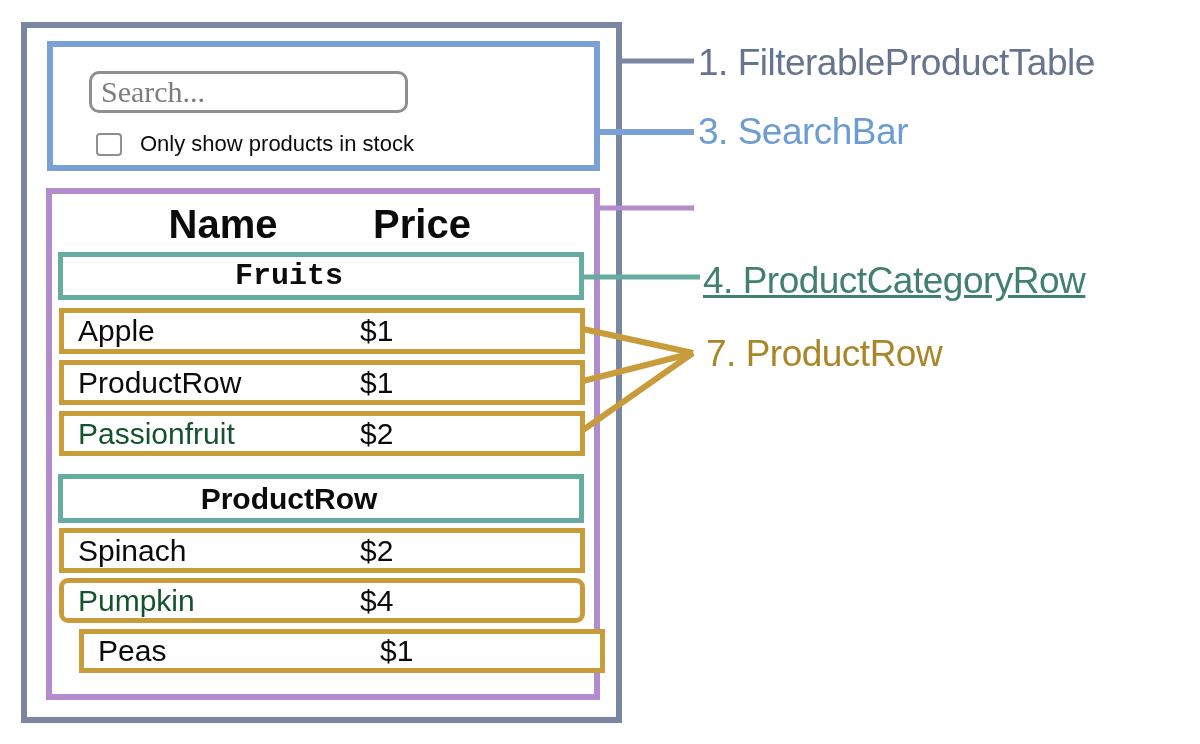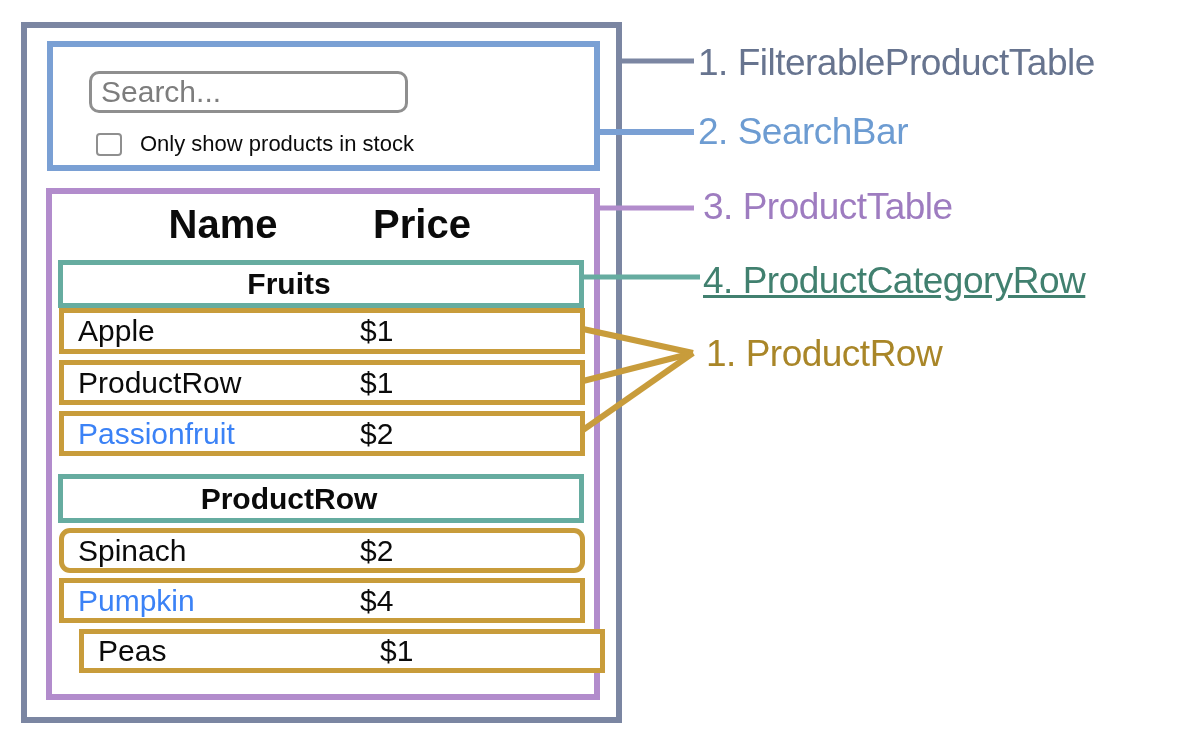--- a/index.html
+++ b/index.html
@@ -6,38 +6,38 @@
   .stage{
     position:relative;width:1200px;height:744px;background:#fff;overflow:hidden;
     font-family:"Liberation Sans",sans-serif;
   }
   .box{position:absolute;box-sizing:border-box;background:#fff;}
   
   .outer-box{left:21px;top:22px;width:601px;height:701px;border:6px solid #7b86a2;}
   .search-box{left:47px;top:41px;width:553px;height:130px;border:6px solid #7aa0d4;}
   .table-box{left:46px;top:188px;width:554px;height:512px;border:6px solid #b28ccc;}
   .cat-box{left:58px;width:526px;border:5px solid #66aca0;display:flex;align-items:center;}
-  .cat-fruits{top:260px;height:48px;}
+  .cat-fruits{top:252px;height:48px;font-family:Liberation Mono, monospace;}
   .cat-veg{top:474px;height:49px;}
   .cat-label{width:452px;text-align:center;font-size:30px;font-weight:700;color:#0b0b0b;}
   .prod-row{left:59px;width:526px;border:5px solid #c89c3b;display:flex;align-items:center;}
   .row-apple{top:308px;height:46px;}
   .row-dragonfruit{top:360px;height:45px;}
   .row-passionfruit{top:411px;height:45px;}
-  .row-spinach{top:528px;height:45px;border-radius:11px;}
-  .row-pumpkin{top:578px;height:45px;}
+  .row-spinach{top:528px;height:45px;}
+  .row-pumpkin{top:578px;height:45px;border-radius:9px;}
   .row-peas{top:629px;height:44px;margin-left:20px;}
   .prod-name{padding-left:14px;font-size:30px;color:#0b0b0b;white-space:nowrap;}
-  .prod-name.red-name{color:#3b82f6;}
+  .prod-name.red-name{color:#14532d;}
   .prod-price{position:absolute;left:296px;font-size:30px;color:#0b0b0b;}
   
   .search-input{
     position:absolute;left:89px;top:71px;width:319px;height:42px;box-sizing:border-box;
     border:3px solid #8f8f8f;border-radius:10px;padding:0 0 0 9px;
-    font-family:Liberation Sans, sans-serif;font-size:30px;color:#555;background:#fff;outline:none;
+    font-family:Liberation Serif, serif;font-size:30px;color:#555;background:#fff;outline:none;
   }
   .search-input::placeholder{color:#7d7d7d;opacity:1;}
   .checkbox{
     position:absolute;left:96px;top:133px;width:26px;height:23px;box-sizing:border-box;
     border:2px solid #8f8f8f;border-radius:4px;background:#fff;
   }
   .cb-label{position:absolute;left:140px;top:129px;font-size:22px;line-height:30px;color:#0b0b0b;white-space:nowrap;}
   
   .th{position:absolute;top:202px;width:120px;text-align:center;font-size:40px;font-weight:700;color:#0b0b0b;}
   .th-name{left:163px;}
@@ -106,18 +106,17 @@
     <line x1="619" y1="61" x2="694" y2="61" stroke="#7b86a2" stroke-width="5"></line>
     <line x1="598" y1="132" x2="694" y2="132" stroke="#7aa0d4" stroke-width="6"></line>
     <line x1="598" y1="208" x2="694" y2="208" stroke="#b28ccc" stroke-width="5"></line>
     <line x1="582" y1="277" x2="700" y2="277" stroke="#66aca0" stroke-width="5"></line>
     <line x1="583" y1="329" x2="693" y2="353" stroke="#c89c3b" stroke-width="6"></line>
     <line x1="583" y1="381" x2="693" y2="353" stroke="#c89c3b" stroke-width="6"></line>
     <line x1="583" y1="430" x2="693" y2="353" stroke="#c89c3b" stroke-width="6"></line>
   </svg>
 
   <div class="legend-item legend-1">1. FilterableProductTable</div>
-  <div class="legend-item legend-2">2. SearchBar</div>
-  <div class="legend-item legend-3">3. ProductTable</div>
+  <div class="legend-item legend-2">3. SearchBar</div>
   <div class="legend-item legend-4">4. ProductCategoryRow</div>
-  <div class="legend-item legend-5">1. ProductRow</div>
+  <div class="legend-item legend-5">7. ProductRow</div>
 
 </div>
 
 </body></html>

